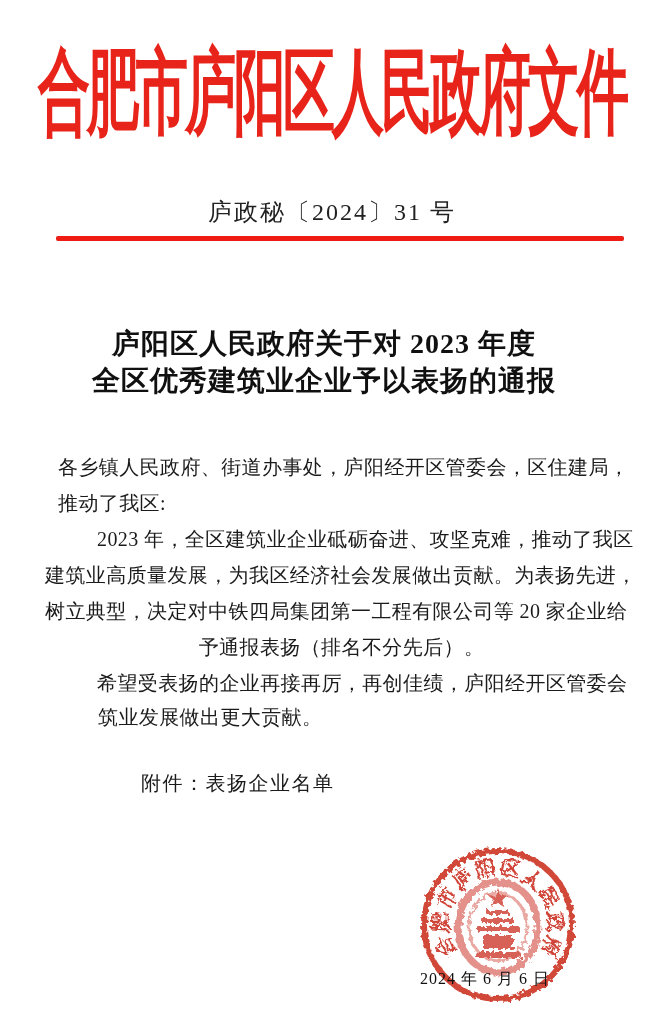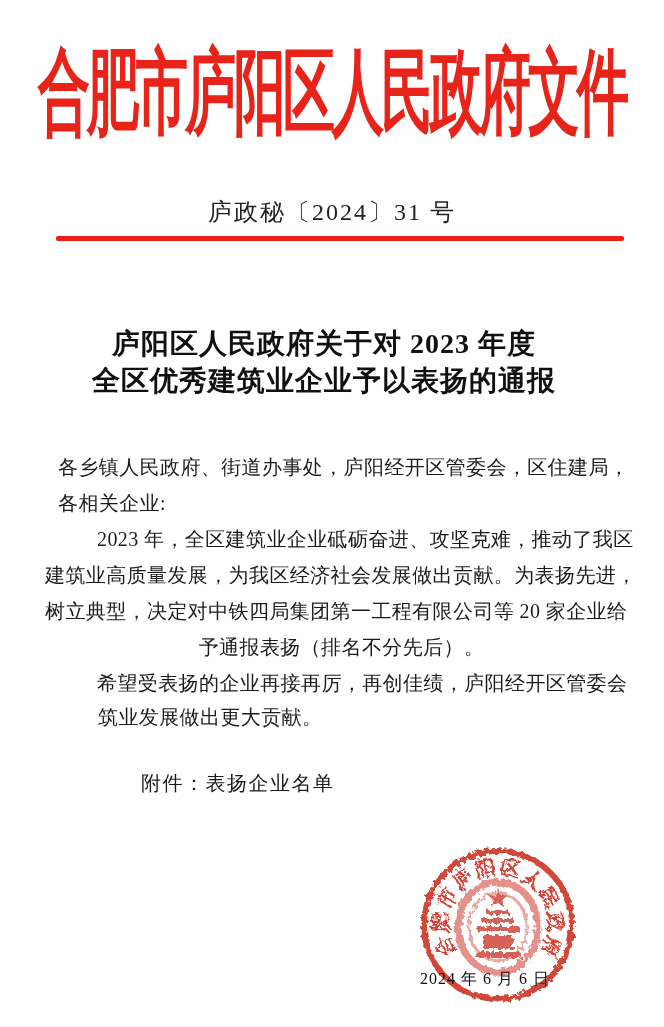--- a/index.html
+++ b/index.html
@@ -125,21 +125,21 @@
 
   <div class="red-rule"></div>
 
   <div class="doc-title">
     <div>庐阳区人民政府关于对 2023 年度</div>
     <div>全区优秀建筑业企业予以表扬的通报</div>
   </div>
 
   <div class="doc-body" id="body-lines">
       <div class="body-line" style="padding-left: 13px; margin-top: 28px;">各乡镇人民政府、街道办事处，庐阳经开区管委会，区住建局，</div>
-      <div class="body-line" style="padding-left: 13px;">各相关企业:</div>
+      <div class="body-line" style="padding-left: 13px;">推动了我区:</div>
       <div class="body-line" style="padding-left: 52px; text-align: center;">2023 年，全区建筑业企业砥砺奋进、攻坚克难，推动了我区</div>
       <div class="body-line" style="padding-left: 0px;">建筑业高质量发展，为我区经济社会发展做出贡献。为表扬先进，</div>
       <div class="body-line" style="padding-left: 0px;">树立典型，决定对中铁四局集团第一工程有限公司等 20 家企业给</div>
       <div class="body-line" style="padding-left: 13px; text-align: center;">予通报表扬（排名不分先后）。</div>
       <div class="body-line" style="padding-left: 52px;">希望受表扬的企业再接再厉，再创佳绩，庐阳经开区管委会</div>
       <div class="body-line" style="padding-left: 53px; font-family: Liberation Mono, monospace;">筑业发展做出更大贡献。</div>
     </div>
 
   <div class="attachment-line">附件：表扬企业名单</div>
 

